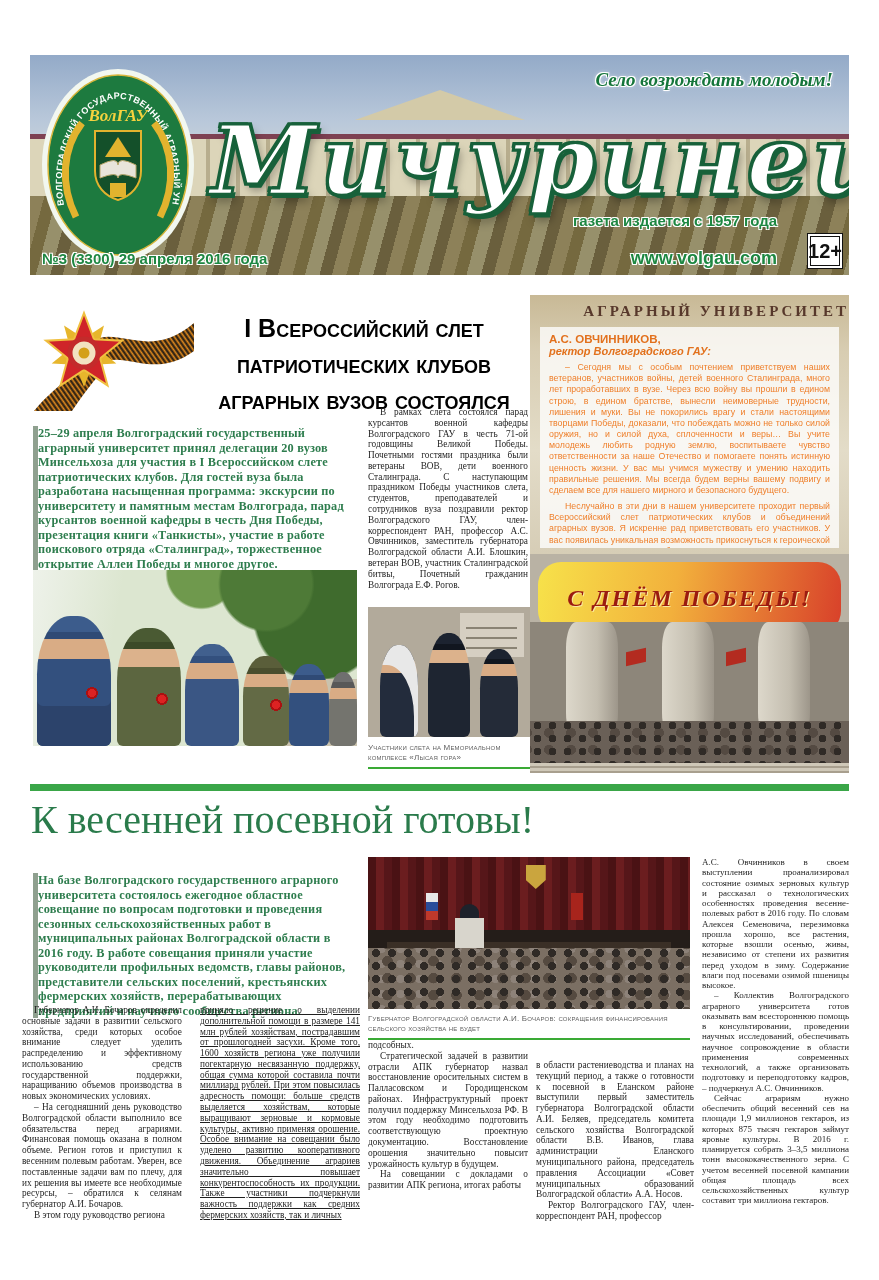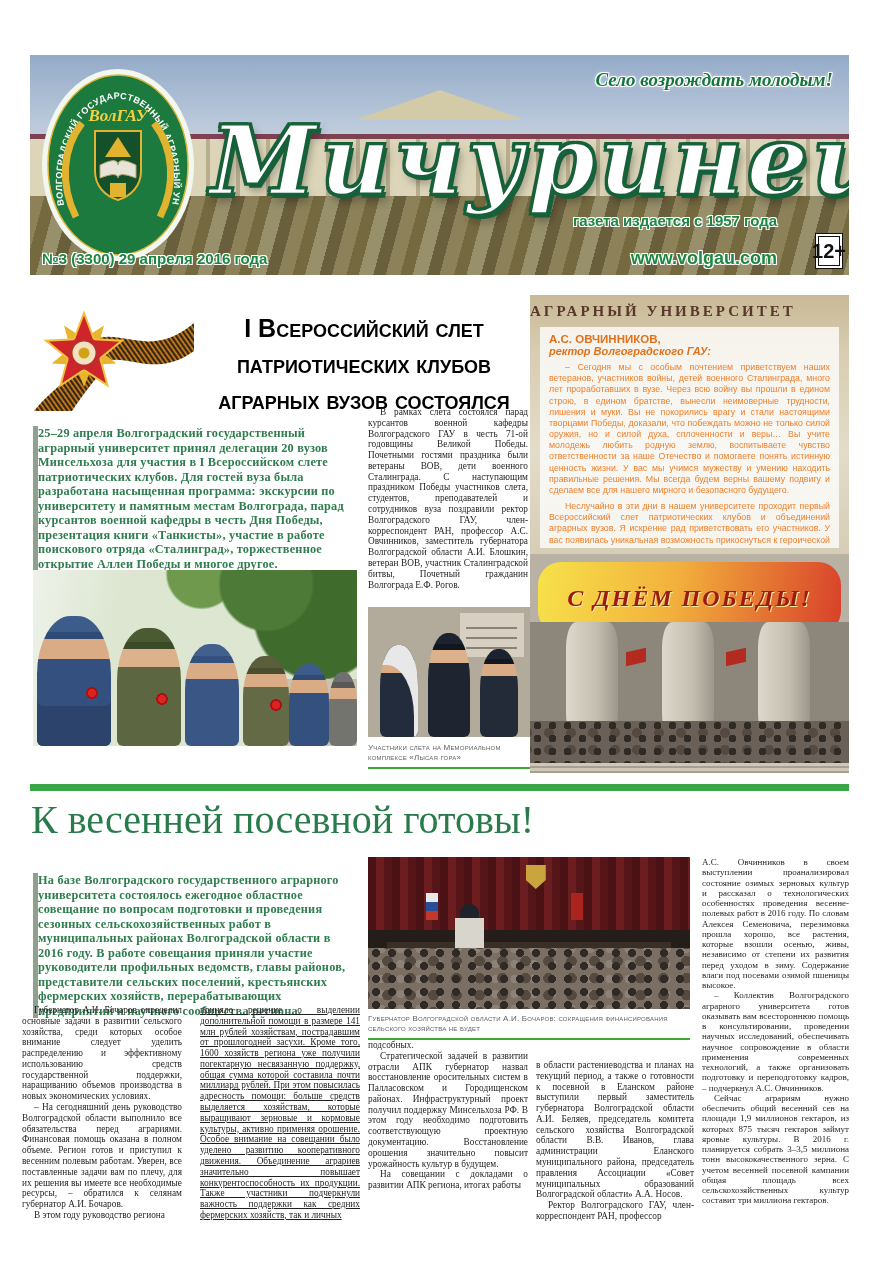--- a/index.html
+++ b/index.html
@@ -22,38 +22,38 @@
   .title{position:absolute;left:180px;right:6px;top:58px;margin:0;text-align:center;
          font:bold italic 96px/1 "DejaVu Serif",serif;letter-spacing:4px;color:#ffffff;
          -webkit-text-stroke:2.5px #17613a;
          text-shadow:3px 4px 0 #17613a,-2px -2px 0 #17613a,2px -2px 0 #17613a,-2px 2px 0 #17613a,4px 7px 10px rgba(0,0,0,.35);}
   .issue{position:absolute;left:12px;bottom:8px;font:bold 15px "Liberation Sans",sans-serif;color:#1e8742;
          text-shadow:1px 1px 0 #fff,-1px -1px 0 #fff,1px -1px 0 #fff,-1px 1px 0 #fff;}
   .pub-info{position:absolute;right:72px;bottom:6px;text-align:right;
             text-shadow:1px 1px 0 #fff,-1px -1px 0 #fff,1px -1px 0 #fff,-1px 1px 0 #fff;}
   .since{font:bold 15px "Liberation Sans",sans-serif;color:#1e8742;margin-bottom:19px;}
   .website{font:bold 18px "Liberation Sans",sans-serif;color:#1e8742;}
-  .age-badge{position:absolute;right:6px;bottom:6px;width:28px;height:36px;background:#fff;border:4px double #111;
+  .age-badge{position:absolute;right:6px;bottom:6px;width:36px;height:36px;background:#fff;border:4px double #111;
              box-sizing:border-box;display:flex;align-items:center;justify-content:center;
              font:bold 20px "Liberation Sans",sans-serif;color:#111;}
 
   
   .a1-star{position:absolute;left:30px;top:297px;width:165px;height:118px;}
   .a1-headline{position:absolute;left:178px;top:298px;width:348px;margin:12px;text-align:center;
                font:600 25px/1.44 "Liberation Sans",sans-serif;font-variant:small-caps;color:#000000;}
   .lead{position:absolute;border-left:5px solid #8fa08f;
         font:bold 12.3px/1.18 "Liberation Serif",serif;color:#2e7d4e;text-align:left;letter-spacing:.2px;}
   .a1-lead{left:33px;top:414px;width:313px;}
   .bodycol{position:absolute;font:9.3px/1.16 "Liberation Serif",serif;text-align:justify;color:#1f1f1f;hyphens:auto;}
   .bodycol p{margin:0;text-indent:12px;}
   .a1-col{left:368px;top:407px;width:160px;}
 
   .a1-sidebar{position:absolute;left:530px;top:295px;width:319px;height:259px;overflow:hidden;
               background:linear-gradient(180deg,#c8b996 0%,#d8cdb2 22%,#e3dcc8 60%,#d6cdb6 100%);}
-  .sb-sign{position:absolute;top:8px;left:0;right:0;text-align:left;
+  .sb-sign{position:absolute;top:8px;left:0;right:0;text-align:right;
            font:bold 15px "Liberation Serif",serif;letter-spacing:3px;color:#57382b;}
   .quote-box{position:absolute;left:10px;right:10px;top:32px;bottom:6px;background:rgba(255,255,255,.78);
              padding:6px 9px;box-sizing:border-box;overflow:hidden;}
   .quote-author{font:bold 11.5px "Liberation Sans",sans-serif;color:#e2711d;margin:0;}
   .quote-role{font:italic bold 11px "Liberation Sans",sans-serif;color:#e2711d;margin:0 0 5px;}
   .quote-box p.qp{font:8.8px/1.27 "Liberation Sans",sans-serif;color:#ef7f2a;text-align:justify;
                   text-indent:16px;margin:0 0 5px;}
 
   .sb-victory{position:absolute;left:530px;top:554px;width:319px;height:219px;overflow:hidden;background:#b9b2a4;}
   .v-banner{position:absolute;top:8px;left:8px;right:8px;height:72px;

